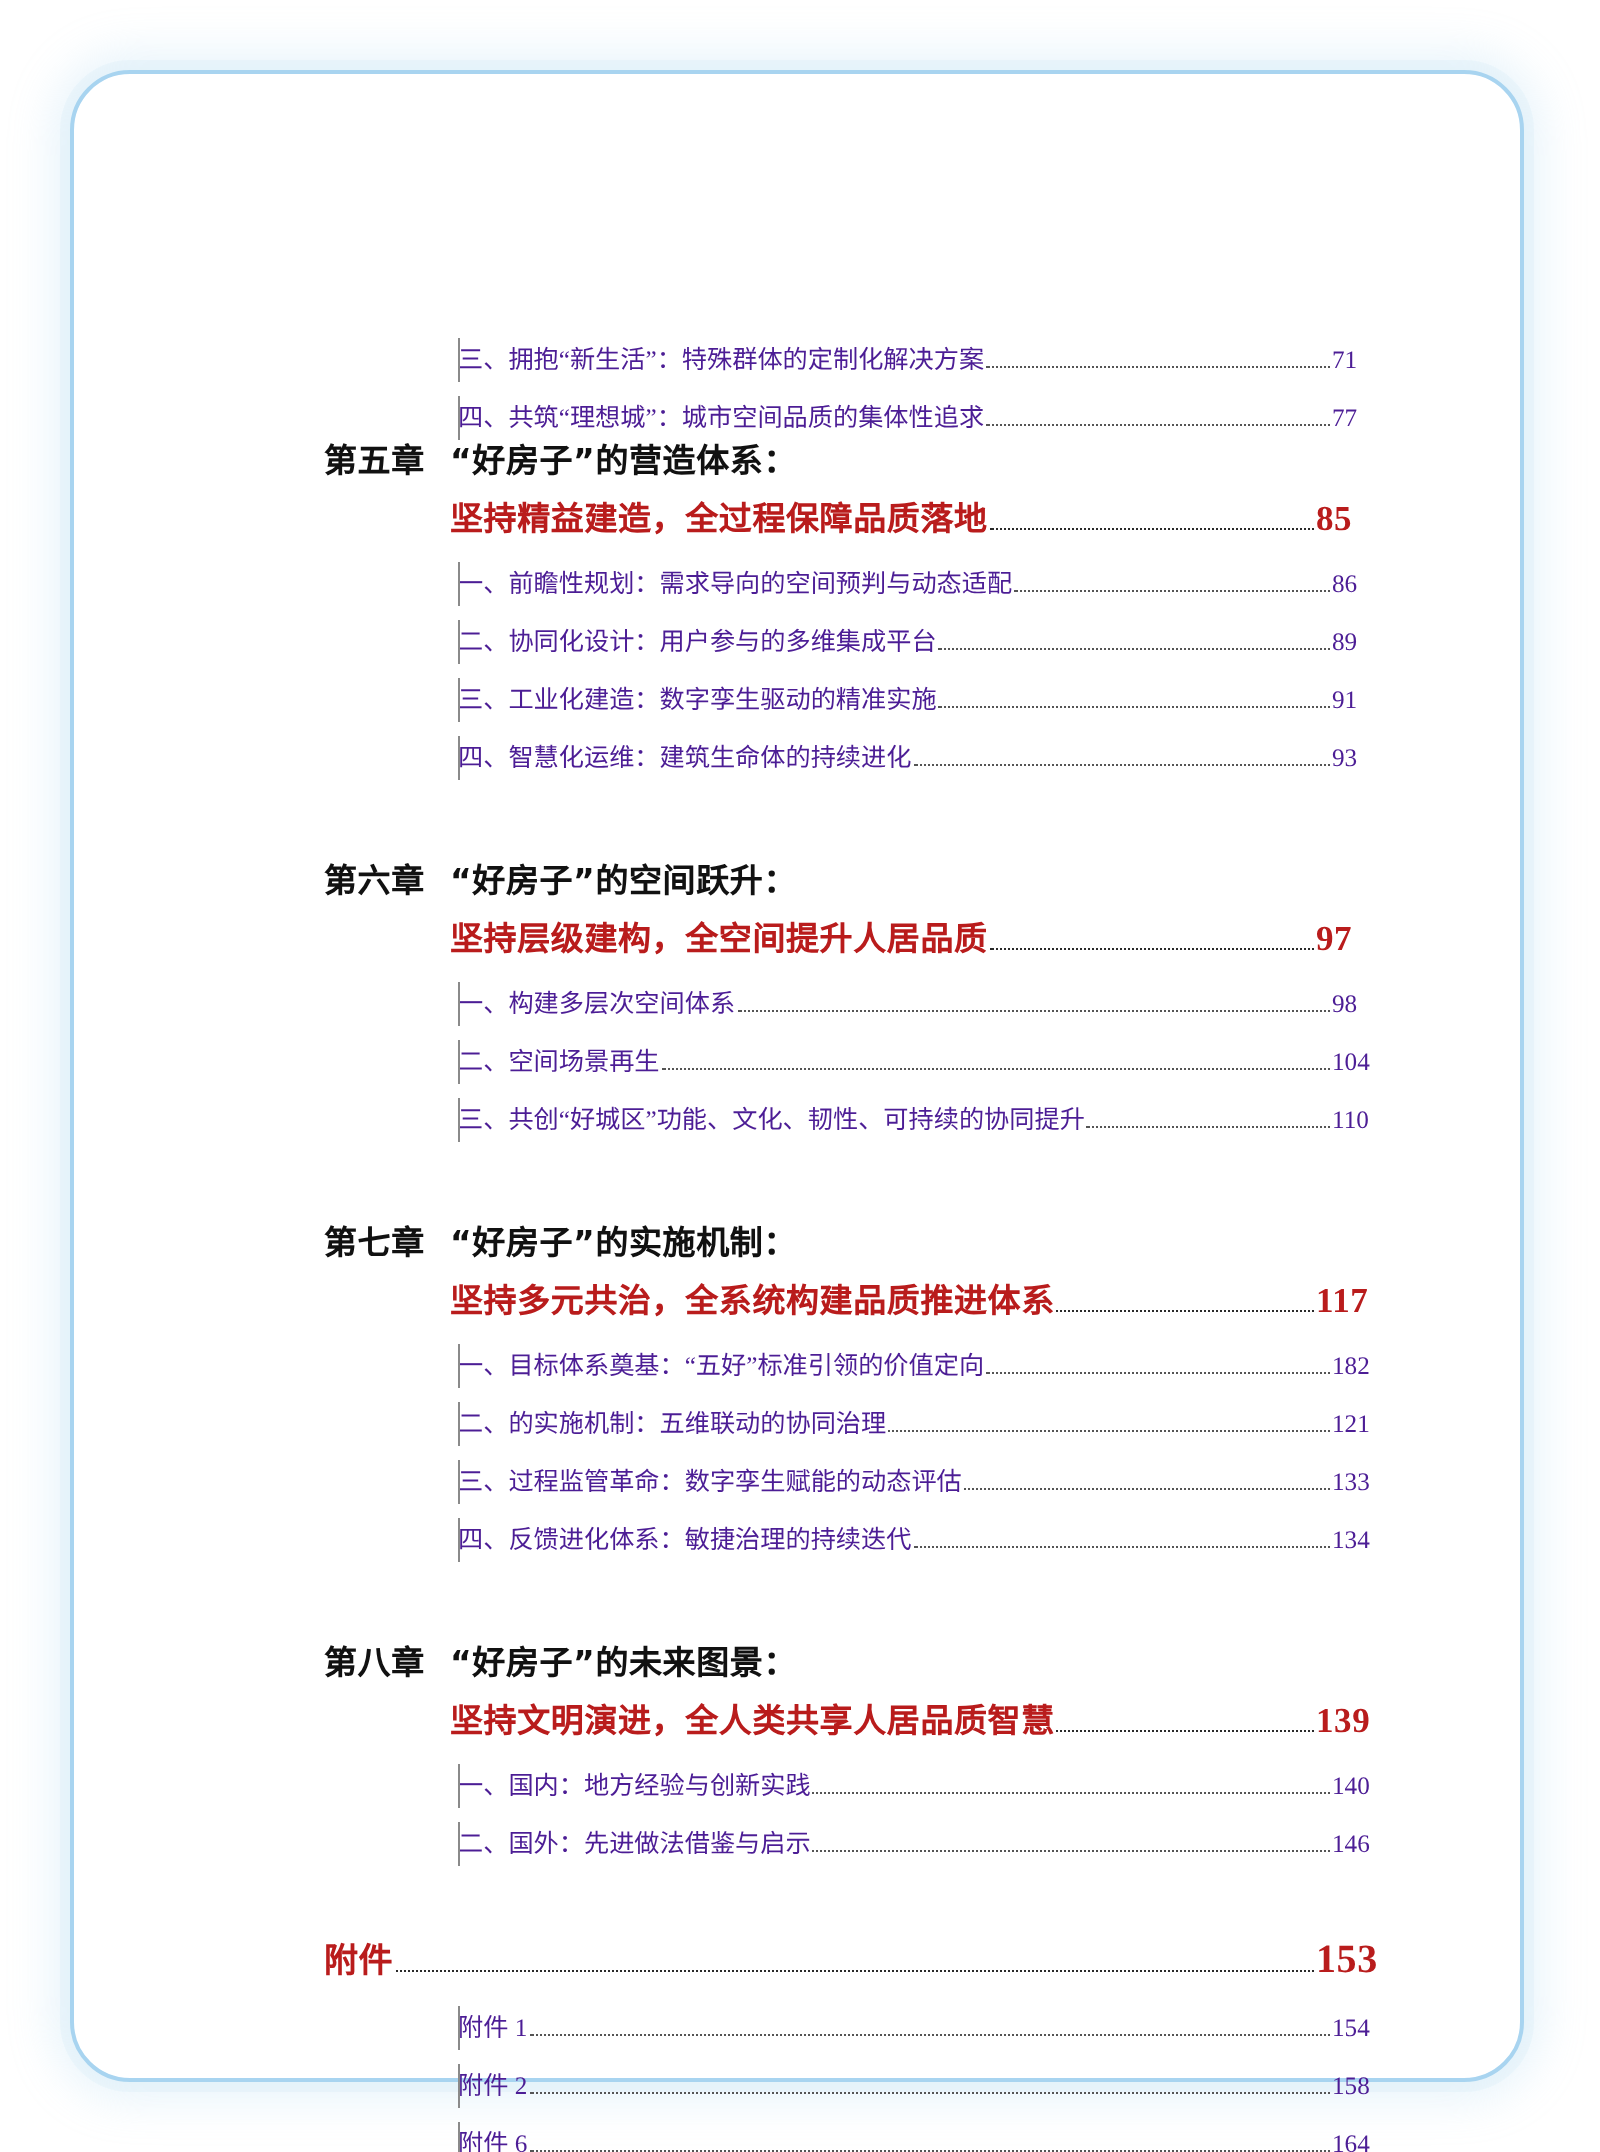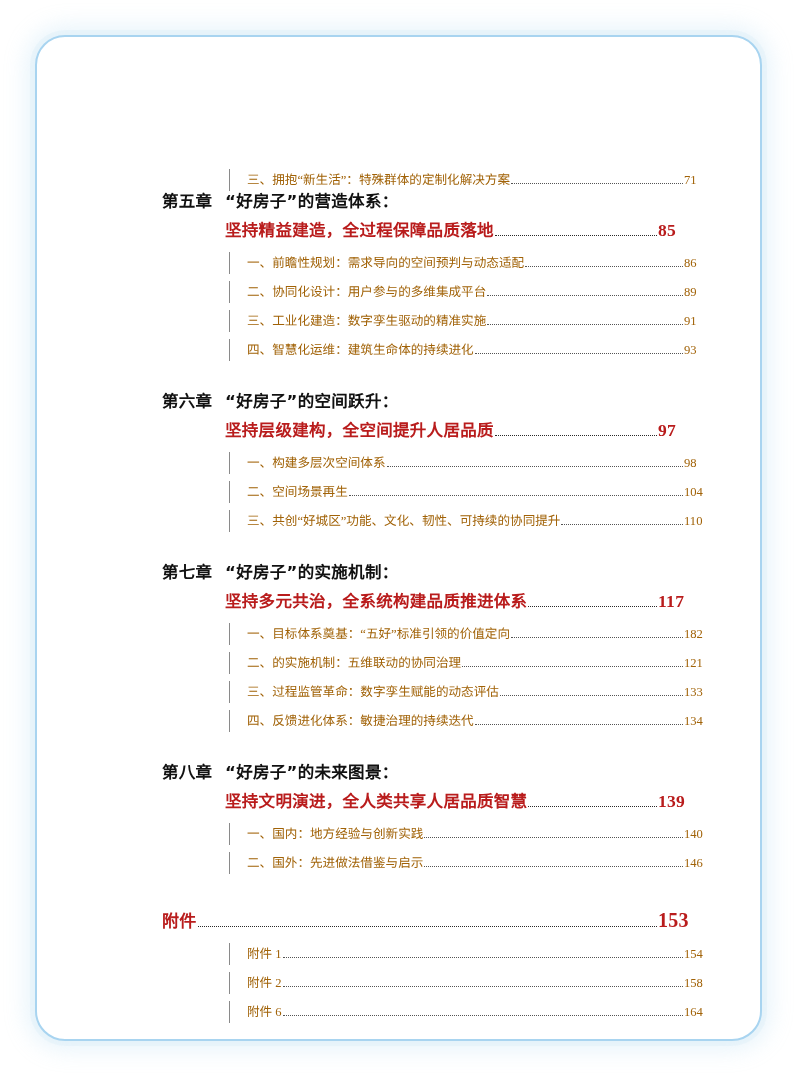--- a/index.html
+++ b/index.html
@@ -67,21 +67,21 @@
     border-bottom: 1.6px dotted #3a3a3a;
   }
   .row .page {
     white-space: nowrap;
     text-align: left;
     flex: 0 0 auto;
   }
 
   
   .chapter {
-    margin-top: 30px;
+    margin-top: 40px;
   }
   .chapter:first-child {
     margin-top: 0;
   }
   .chapter-line1 {
     display: flex;
     align-items: flex-start;
     font-weight: bold;
     font-size: 16.5px;
     letter-spacing: 0.3px;
@@ -137,24 +137,23 @@
     border-bottom-width: 1.8px;
   }
 
   
   .subs {
     margin-top: 11px;
     padding-left: 67px;
   }
   .sub-row {
     position: relative;
-    padding-left: 18px;
     margin-top: 10px;
     font-size: 12.6px;
-    color: #a16207;
+    color: #4c1d95;
   }
   .subs .sub-row:first-child {
     margin-top: 0;
   }
   .sub-row::before {
     content: "";
     position: absolute;
     left: 0;
     top: 0px;
     bottom: -3px;
@@ -182,20 +181,25 @@
 
   <div id="toc">
 
     <div id="orphan-subs">
         <div class="subs" style="padding-left: 0px; margin-top: 0px;">
           <div class="row sub-row">
             <span class="label">三、拥抱“新生活”：特殊群体的定制化解决方案</span>
             <span class="leader"></span>
             <span class="page">71</span>
           </div>
+          <div class="row sub-row">
+            <span class="label">四、共筑“理想城”：城市空间品质的集体性追求</span>
+            <span class="leader"></span>
+            <span class="page">77</span>
+          </div>
         </div>
       </div>
 
     <div id="chapter-list">
         <div class="chapter">
           <div class="chapter-line1">
             <span class="chapter-num">第五章</span>
             <span class="chapter-title-a">“好房子”的营造体系：</span>
           </div>
           <div class="chapter-line2">

